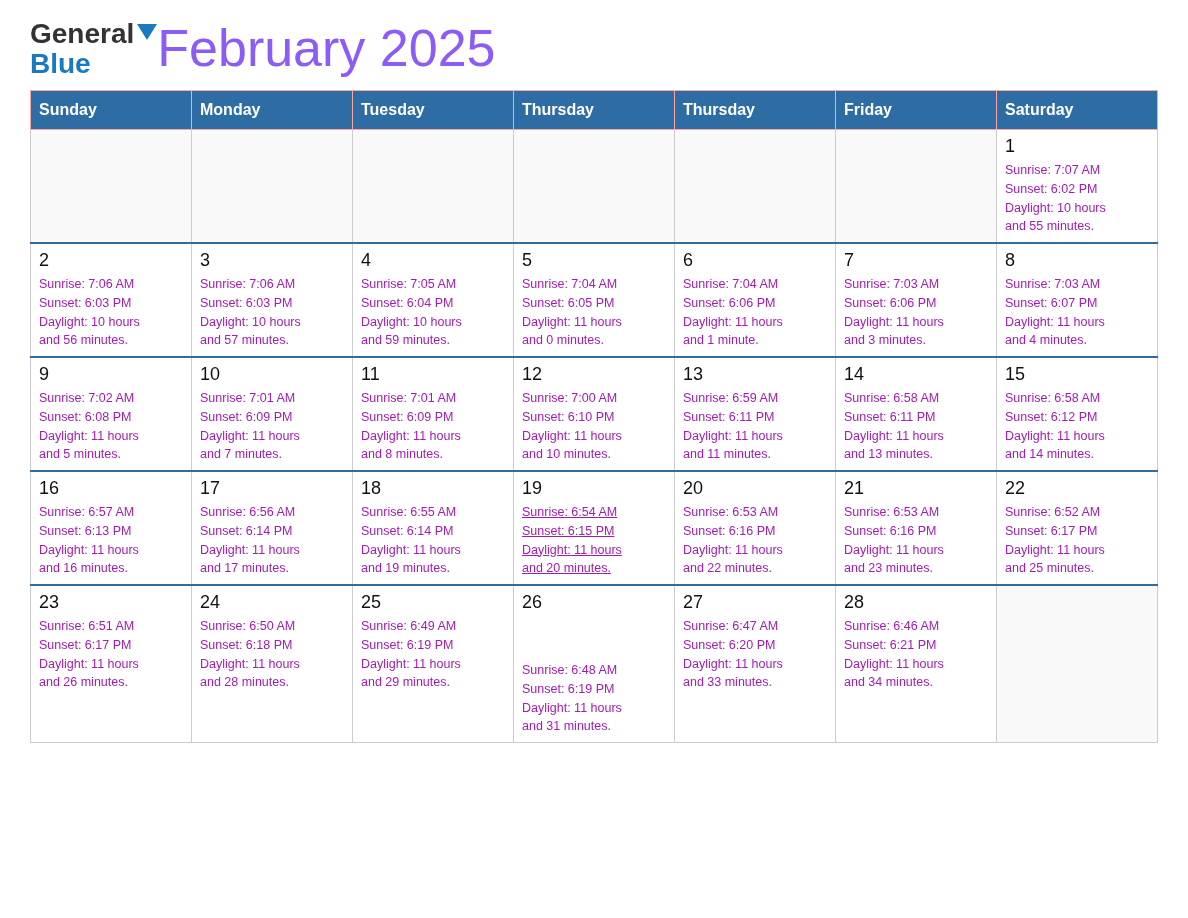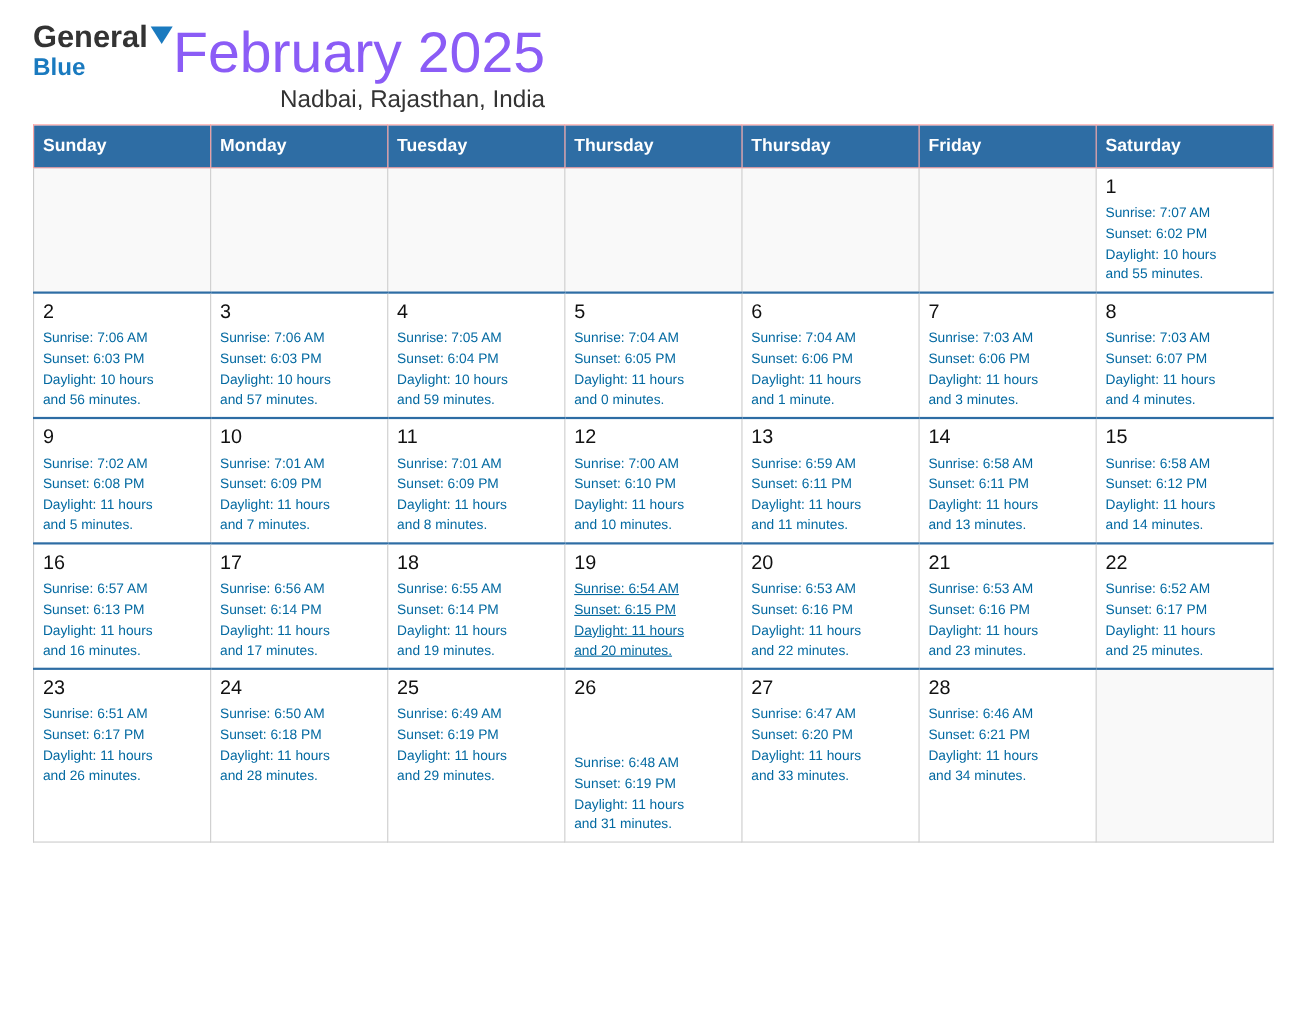--- a/index.html
+++ b/index.html
@@ -20,21 +20,21 @@
       flex-direction: column;
       align-items: flex-start;
     }
     .logo-text {
       font-size: 28px;
       font-weight: bold;
       color: #333;
       line-height: 1;
     }
     .logo-blue-line {
-      font-size: 22px;
+      font-size: 28px;
       color: #1a7abf;
       font-weight: bold;
     }
     .title-block {
       text-align: right;
     }
     .month-title {
       font-size: 52px;
       font-weight: 300;
       color: #8b5cf6;
@@ -73,40 +73,39 @@
     }
     .day-number {
       font-size: 18px;
       font-weight: normal;
       color: #111;
       margin-bottom: 4px;
       display: block;
     }
     .day-info {
       font-size: 12.5px;
-      color: #0369a1;
+      color: #a21caf;
       line-height: 1.5;
     }
     .row-divider td {
       border-top: 2px solid #2e6da4;
     }
   </style>
 </head>
 <body>
 
 <div class="header">
   <div class="logo">
     <div class="logo-text">
       General<span style="display:inline-block;width:0;height:0;border-left:10px solid transparent;border-right:10px solid transparent;border-bottom:0;border-top:16px solid #1a7abf;margin-left:3px;vertical-align:middle;position:relative;top:-4px;"></span>
     </div>
     <div class="logo-blue-line">Blue</div>
   </div>
   <div class="title-block">
     <div class="month-title">February 2025</div>
-    <div class="location">Nadbai, Rajasthan, India</div>
   </div>
 </div>
 
 <table class="calendar">
   <thead>
     <tr>
     <th>Sunday</th>
         <th>Monday</th>
         <th>Tuesday</th>
         <th>Thursday</th>

